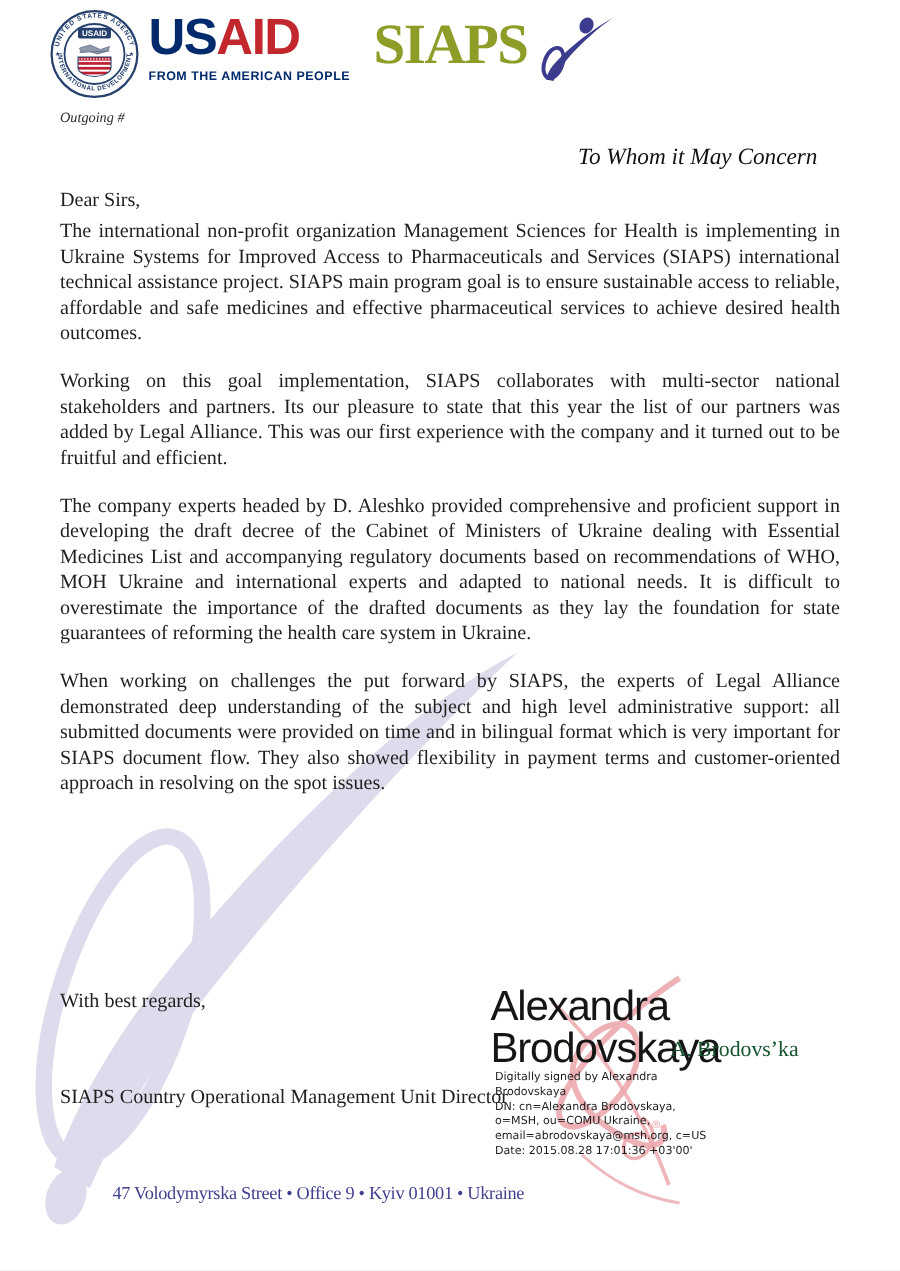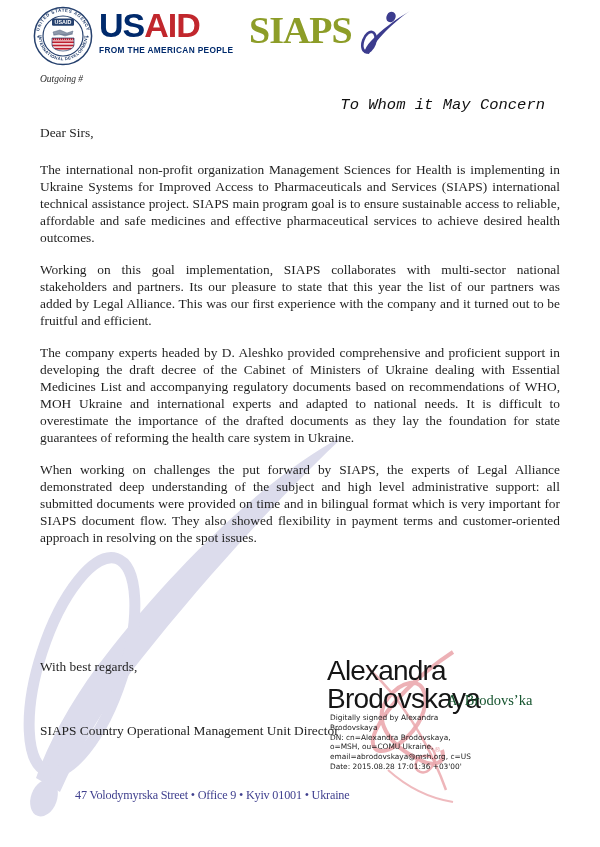--- a/index.html
+++ b/index.html
@@ -20,25 +20,25 @@
   .usaid-tagline{font-family:"Liberation Sans",sans-serif;font-weight:bold;
     font-size:8.3px;letter-spacing:.35px;color:#002a6c;margin-top:3px;white-space:nowrap;}
   .siaps-logo{position:absolute;left:249px;top:6px;}
   .siaps-row{display:flex;align-items:center;}
   .siaps-wordmark{font-family:"Liberation Serif",serif;font-weight:bold;
     font-size:38px;line-height:38px;letter-spacing:-1px;color:#8d9d28;}
   .siaps-person{margin-left:4px;margin-top:2px;}
   .siaps-tagline{font-size:10.4px;line-height:11.5px;color:#3c3c8e;margin-top:1px;}
   
   .outgoing{position:absolute;left:40px;top:74px;font-style:italic;font-size:9.5px;color:#2a2a2a;}
-  .concern{position:absolute;right:55px;top:96px;font-style:italic;font-size:15.5px;color:#111;font-family:Liberation Mono, monospace;}
+  .concern{position:absolute;right:55px;top:96px;font-style:italic;font-size:15.5px;color:#111;}
   
   .letter-body{position:absolute;left:40px;top:124px;width:520px;font-size:13.4px;line-height:17px;}
   .letter-body p{margin:0 0 15px 0;text-align:justify;}
-  .letter-body p.greeting{text-align:left;margin-bottom:20px;}
+  .letter-body p.greeting{text-align:left;margin-bottom:4px;}
   
   .closing{position:absolute;left:40px;top:659px;font-size:13.4px;}
   .director{position:absolute;left:40px;top:723px;font-size:13.4px;white-space:nowrap;}
   .flourish{position:absolute;left:358px;top:650px;z-index:1;pointer-events:none;}
   .bigname{position:absolute;left:327px;top:657px;width:150px;z-index:2;
     font-family:"Liberation Sans",sans-serif;font-size:28px;line-height:28px;
     letter-spacing:-0.8px;color:#151515;}
   .printname{position:absolute;left:447px;top:692px;font-size:14.5px;color:#14532d;z-index:2;}
   .sigdetails{position:absolute;left:330px;top:713px;width:170px;z-index:2;
     font-family:"DejaVu Sans",sans-serif;font-size:7.4px;line-height:9.8px;color:#1c1c1c;}

